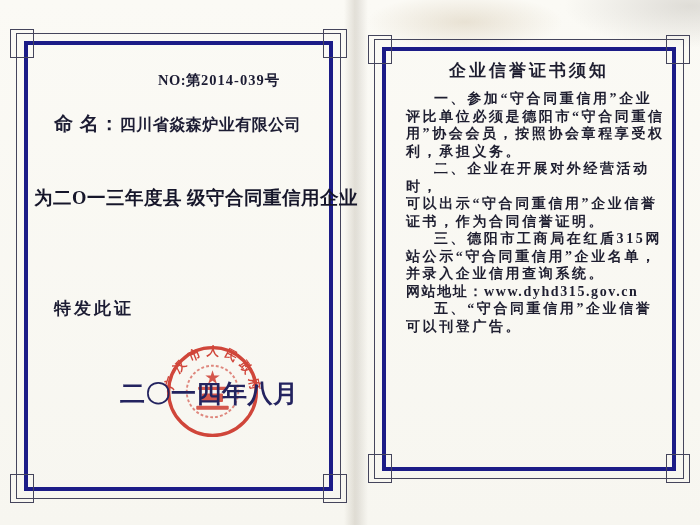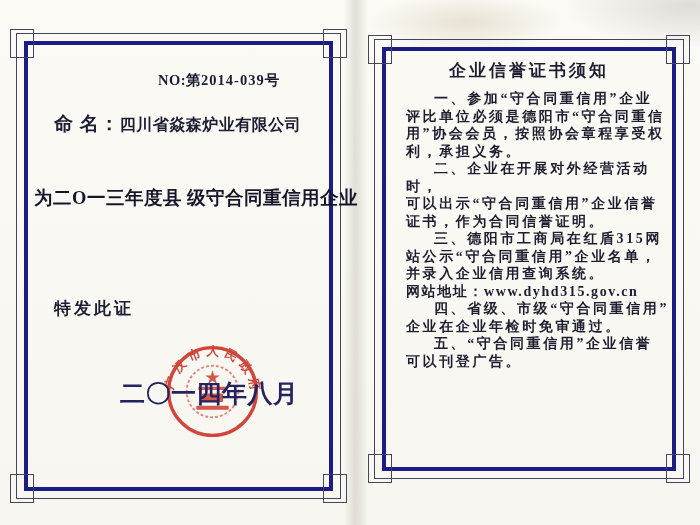--- a/index.html
+++ b/index.html
@@ -110,20 +110,18 @@
 评比单位必须是德阳市“守合同重信
 用”协会会员，按照协会章程享受权
 利，承担义务。</p>
       <p class="para indent">二、企业在开展对外经营活动时，
 可以出示“守合同重信用”企业信誉
 证书，作为合同信誉证明。</p>
       <p class="para indent">三、德阳市工商局在红盾315网
 站公示“守合同重信用”企业名单，
 并录入企业信用查询系统。</p>
       <p class="para web">网站地址：www.dyhd315.gov.cn</p>
-      <p class="para indent">四、省级、市级“守合同重信用”
-企业在企业年检时免审通过。</p>
       <p class="para indent">五、“守合同重信用”企业信誉
 可以刊登广告。</p>
     </div>
   </div>
 
 </div>
 
 </body></html>

